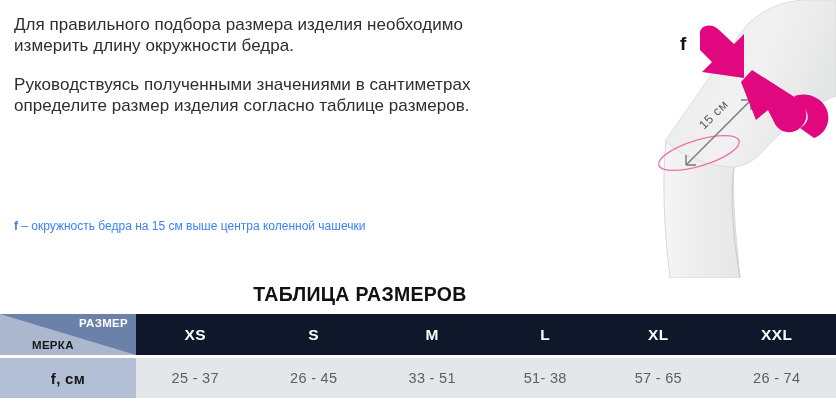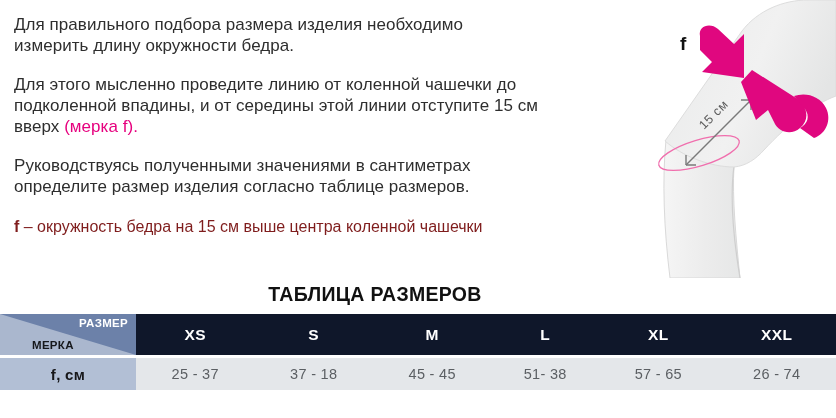--- a/index.html
+++ b/index.html
@@ -31,23 +31,23 @@
     letter-spacing: 0.05px;
   }
   .para:last-child { margin-bottom: 17px; }
   .accent-pink { color: #e6007e; }
 
   #measure-legend {
     position: absolute;
     left: 14px;
     top: 216px;
     width: 620px;
-    font-size: 16px;
+    font-size: 12px;
     line-height: 21px;
-    color: #7f1d1d;
+    color: #3b82f6;
     font-weight: normal;
   }
   #measure-legend .bold-f {
     font-weight: bold;
   }
 
   
   #illustration {
     position: absolute;
     left: 648px;
@@ -70,21 +70,20 @@
   #size-table-title {
     position: absolute;
     left: 0;
     top: 283px;
     width: 720px;
     text-align: center;
     font-size: 19.5px;
     font-weight: bold;
     color: #111111;
     letter-spacing: 0.3px;
-    padding-left: 15px;
   }
 
   #size-table {
     position: absolute;
     left: 0;
     top: 314px;
     width: 836px;
     border-collapse: separate;
     border-spacing: 0;
   }
@@ -97,21 +96,21 @@
     height: 41px;
     background: #0f172a;
     color: #ffffff;
     font-weight: bold;
     font-size: 15.5px;
     text-align: center;
     vertical-align: middle;
     letter-spacing: 0.4px;
   }
   .data-row td {
-    height: 32px;
+    height: 40px;
     background: #e4e7ea;
     color: #5b5f63;
     font-size: 14.5px;
     text-align: center;
     vertical-align: middle;
     letter-spacing: 0.3px;
   }
   .data-row td.rowhead {
     background: #b2bfd5;
     color: #17171a;
@@ -157,21 +156,20 @@
     letter-spacing: 0.3px;
     z-index: 2;
     padding-left: 24px;
   }
 </style>
 </head>
 <body>
 
 <div id="instructions">
   <p class="para">Для правильного подбора размера изделия необходимо измерить длину окружности бедра.</p>
-  <p class="para"><span>Для этого мысленно проведите линию от коленной чашечки до подколенной впадины, и от середины этой линии отступите 15 см вверх </span><span class="accent-pink">(мерка f).</span></p>
   <p class="para">Руководствуясь полученными значениями в сантиметрах определите размер изделия согласно таблице размеров.</p>
 </div>
 
 <div id="measure-legend">
   <span class="bold-f">f</span><span> – окружность бедра на 15 см выше центра коленной чашечки</span>
 </div>
 
 <div id="illustration">
   <svg width="188" height="278" viewBox="0 0 188 278" xmlns="http://www.w3.org/2000/svg">
     <defs>
@@ -226,20 +224,20 @@
       <td>L</td>
       <td>XL</td>
       <td>XXL</td>
     </tr>
     <tr class="spacer-row">
       <td colspan="7"></td>
     </tr>
     <tr class="data-row">
       <td class="rowhead">f, см</td>
       <td>25 - 37</td>
-      <td>37 - 18</td>
-      <td>45 - 45</td>
+      <td>26 - 45</td>
+      <td>33 - 51</td>
       <td>51- 38</td>
       <td>57 - 65</td>
       <td>26 - 74</td>
     </tr>
   </tbody>
 </table>
 
 </body></html>

